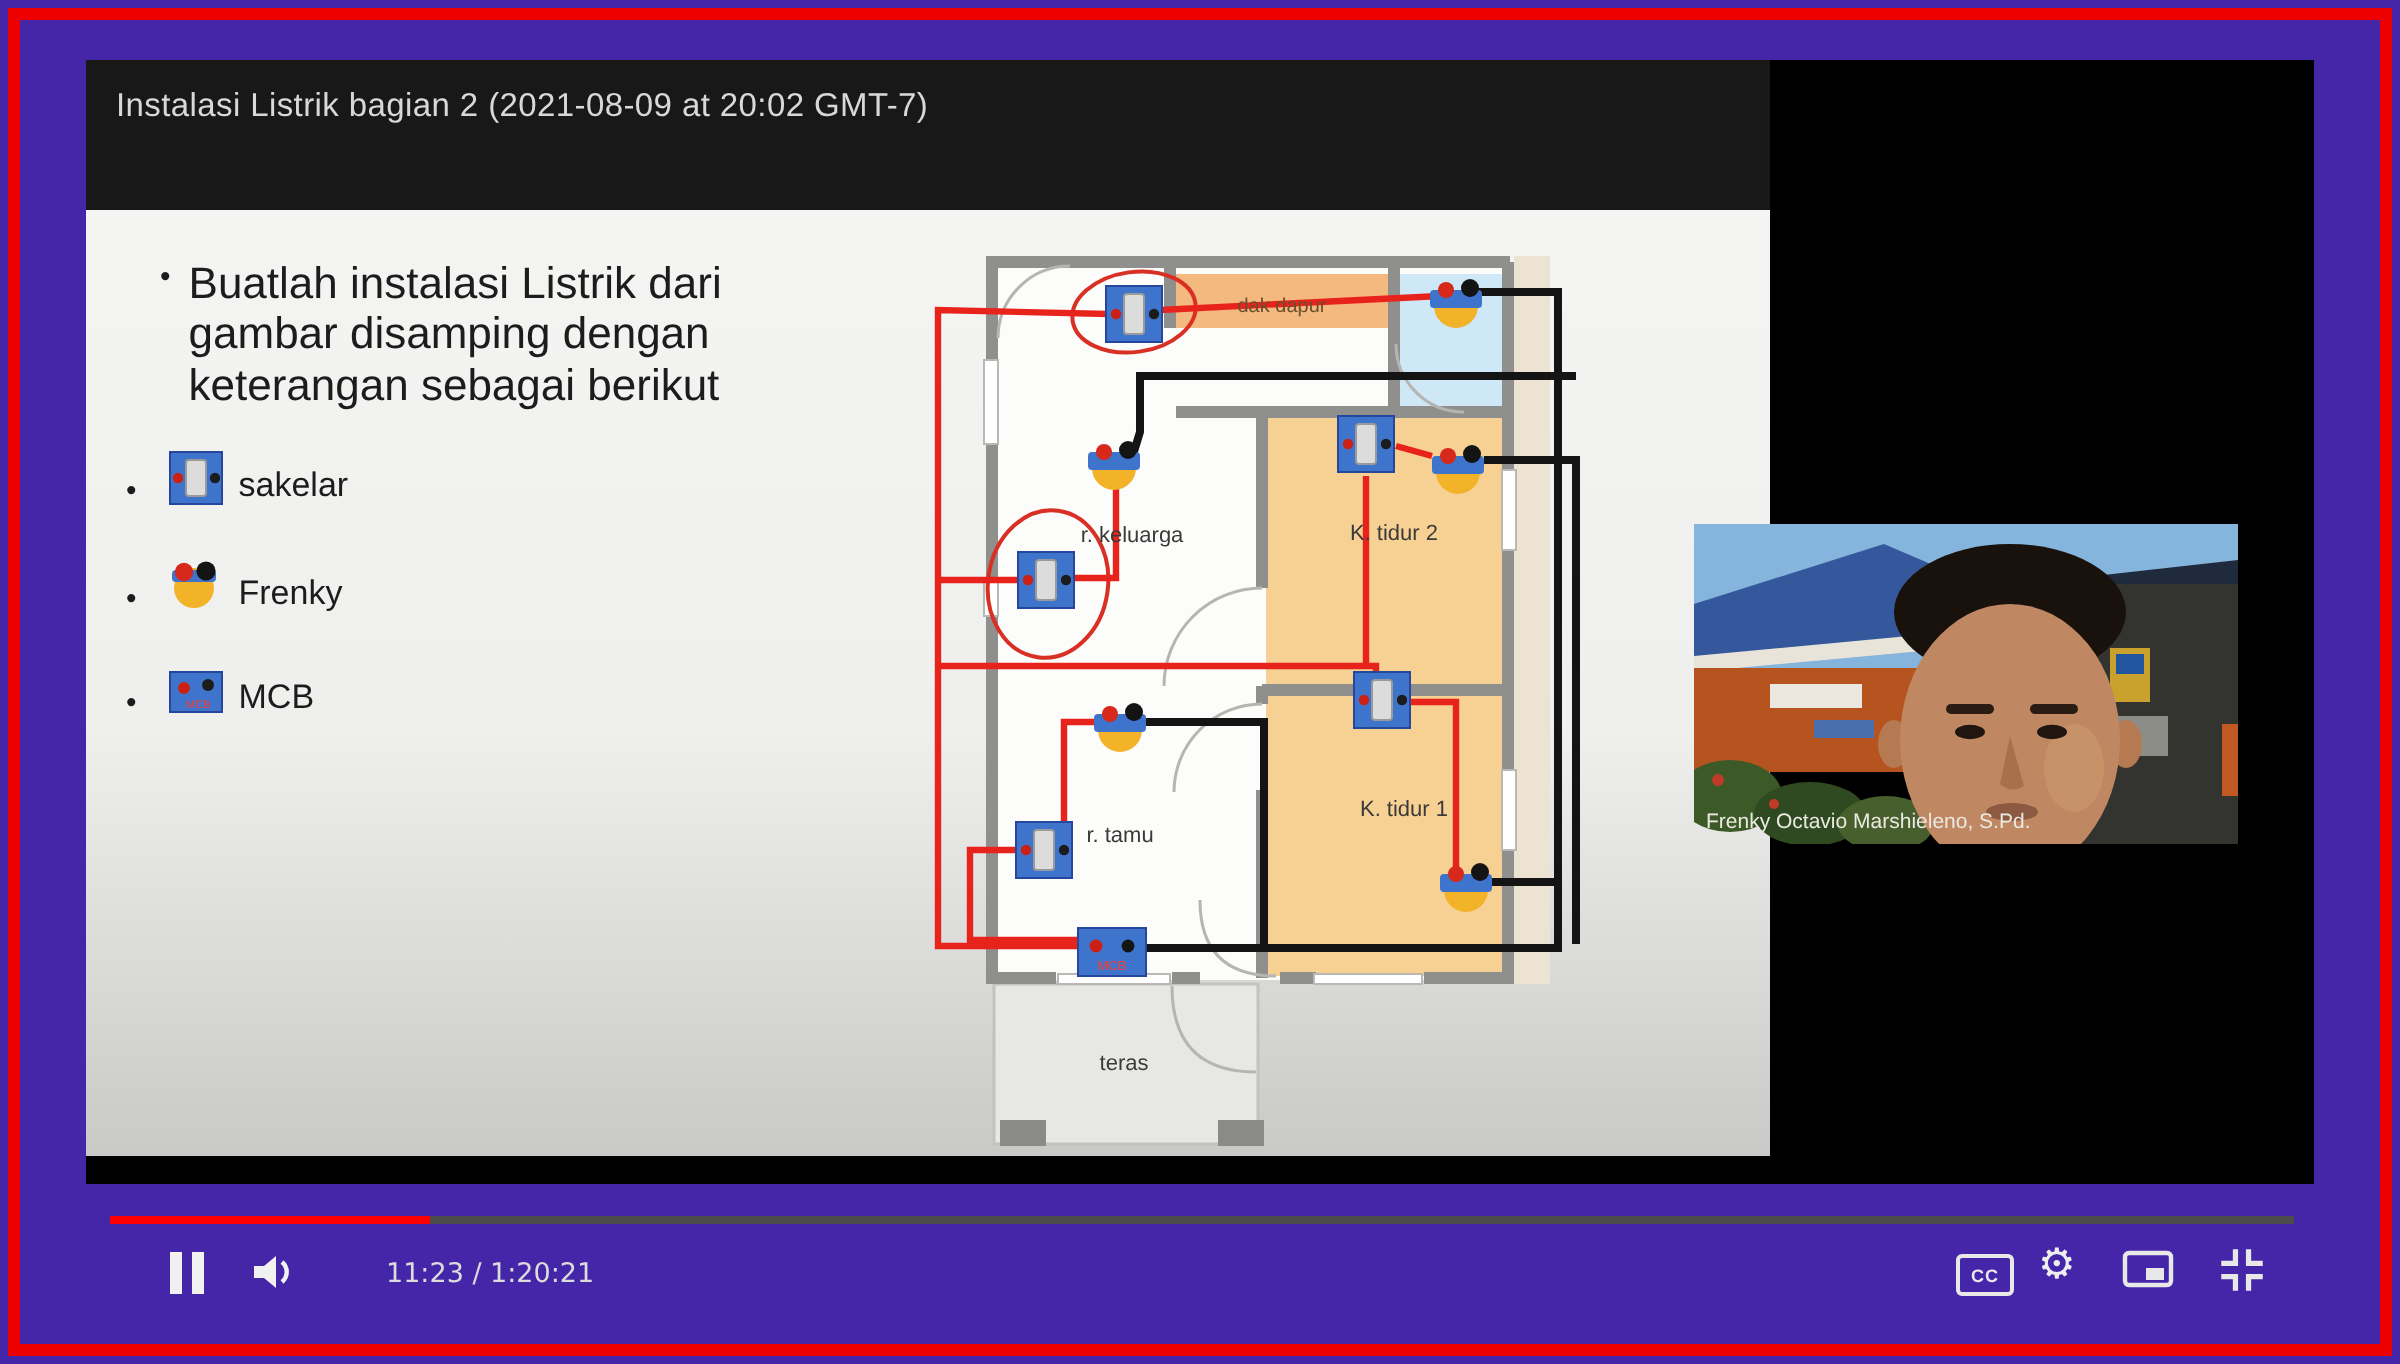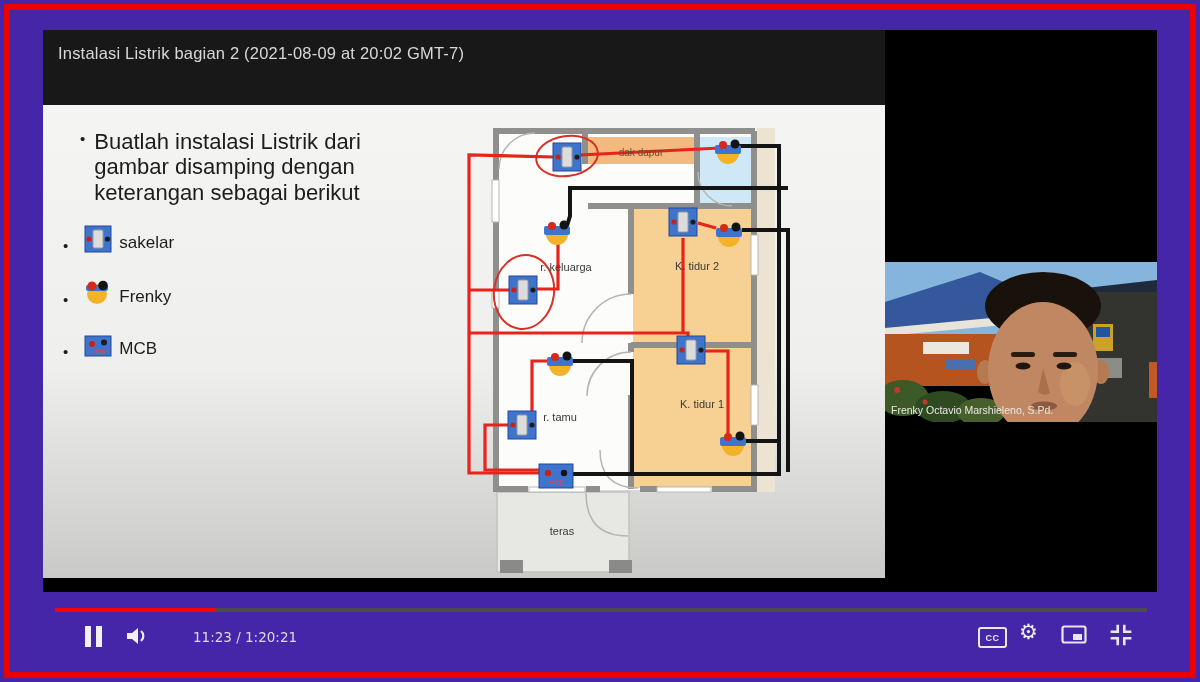--- a/index.html
+++ b/index.html
@@ -19,21 +19,21 @@
   .slide{position:absolute;left:0;top:75px;width:842px;height:473px;
     background:linear-gradient(180deg,#f4f4f3 0%,#efefee 55%,#c9c9c7 100%);}
   .instruction{position:absolute;left:37px;top:24px;width:352px;display:flex;
     font-size:22px;line-height:1.15;color:#1c1c1c;}
   .bullet::before{content:"•";margin-right:9px;font-size:15px;position:relative;top:1px;}
   .legend-row{position:absolute;left:20px;display:flex;align-items:flex-end;gap:6px;
     font-size:17px;color:#1c1c1c;}
   .legend-row svg{display:block;}
   .fp{position:absolute;left:400px;top:0;}
   
-  .webcam{position:absolute;left:842px;top:232px;width:272px;height:160px;overflow:hidden;}
+  .webcam{position:absolute;left:804px;top:232px;width:272px;height:160px;overflow:hidden;}
   
   .progress-track{position:absolute;left:12px;top:578px;width:1092px;height:4px;background:#4c4c4c;}
   .progress-fill{position:absolute;left:0;top:0;height:4px;background:#f00;width:160px;}
   .btn-pause{position:absolute;left:40px;top:596px;width:22px;height:21px;cursor:pointer;}
   .btn-pause .bar{position:absolute;top:0;width:6px;height:21px;background:#f1f1f1;}
   .btn-pause .bar:nth-child(1){left:2px;} .btn-pause .bar:nth-child(2){left:13px;}
   .btn-volume{position:absolute;left:82px;top:596px;cursor:pointer;}
   .time-display{position:absolute;left:126px;top:599px;font-size:13.5px;color:#dcdcdc;
     font-family:"DejaVu Sans","Liberation Sans",sans-serif;margin-left:24px;}
   .btn-cc{position:absolute;left:935px;top:597px;width:25px;height:17px;border:2px solid #e8e8e8;

